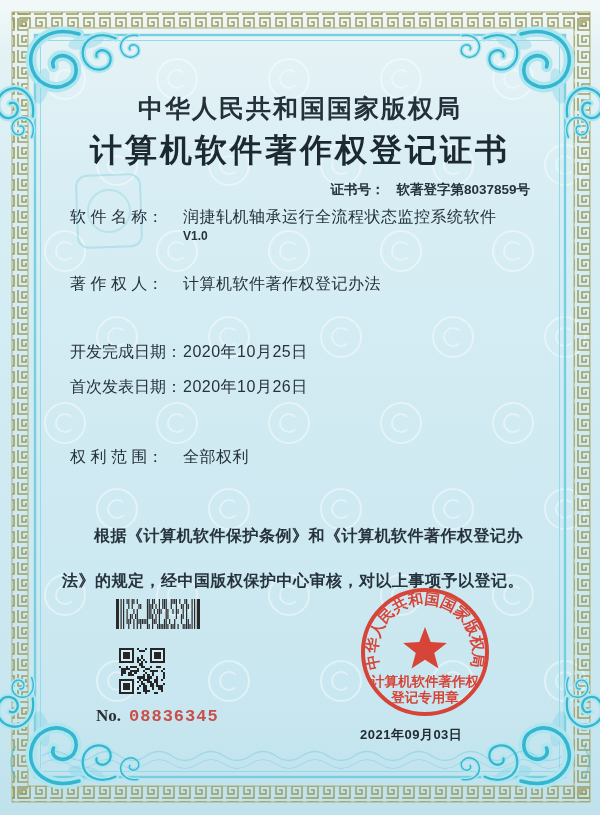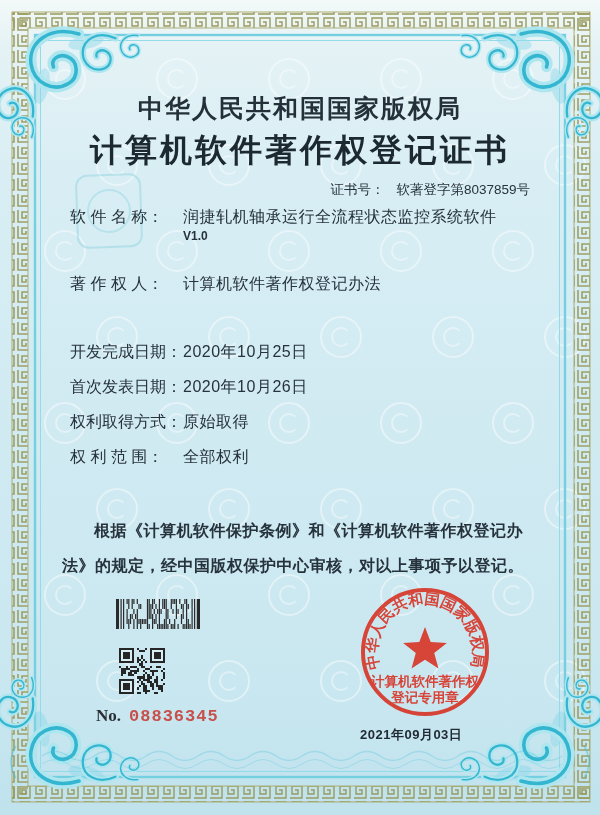--- a/index.html
+++ b/index.html
@@ -17,29 +17,29 @@
   
   #watermarks{left:0;top:0;width:600px;height:815px;z-index:1;pointer-events:none;}
   #frame{left:0;top:0;z-index:2;pointer-events:none;}
   .content{z-index:3;}
   
   .wm{position:absolute;width:38px;height:38px;border:2px solid rgba(255,255,255,0.55);border-radius:50%;opacity:.8;}
   .wm i{position:absolute;left:9px;top:9px;width:16px;height:16px;border:2px solid rgba(255,255,255,0.5);border-right-color:transparent;border-radius:50%;}
   
   .authority{left:0;right:0;top:92px;text-align:center;font-size:25px;font-weight:700;letter-spacing:2px;color:#243039;}
   .cert-title{left:0;right:0;top:129px;text-align:center;font-size:32px;font-weight:700;letter-spacing:3px;color:#1d2931;font-family:Liberation Serif, serif;}
-  .certno-row{top:181px;right:70px;font-size:13.5px;font-weight:400;color:#26323c;}
+  .certno-row{top:181px;right:70px;font-size:13.5px;font-weight:700;color:#26323c;}
   .certno-row .lbl{margin-right:12px;}
   
   .frow{position:absolute;left:70px;width:475px;font-size:16px;font-weight:400;color:#26323c;}
   .frow .lbl{display:inline-block;width:113px;}
   .frow .val{letter-spacing:.5px;}
   .val2{position:absolute;left:183px;font-size:12px;font-weight:700;color:#26323c;}
   
-  .statement{left:62px;top:513px;width:480px;font-size:16px;font-weight:600;line-height:35px;text-indent:32px;color:#26323c;letter-spacing:.5px;}
+  .statement{left:62px;top:513px;width:480px;font-size:16px;font-weight:600;line-height:45px;text-indent:32px;color:#26323c;letter-spacing:.5px;}
   
   #barcode{left:116px;top:599px;}
   #qr{left:119px;top:648px;}
   .no-row{left:96px;top:706px;font-size:17px;}
   .no-row .no-lbl{font-family:"Liberation Serif","DejaVu Serif",serif;font-weight:700;color:#2a2f35;}
   .no-row .no-val{font-family:"Liberation Mono","DejaVu Sans Mono",monospace;font-weight:700;color:#c8504b;letter-spacing:1px;margin-left:8px;text-align:right;}
   .issue-date{left:360px;top:726px;width:160px;font-size:13px;font-weight:700;color:#222b33;letter-spacing:.5px;z-index:5;}
   #seal{left:355px;top:582px;z-index:4;opacity:.93;}
   
   .emboss{left:76px;top:174px;width:62px;height:70px;border:2px solid rgba(130,205,220,.40);border-radius:12px;transform:rotate(-2deg);z-index:1;}
@@ -238,23 +238,20 @@
   </div>
   <div class="abs content val2" style="top:229px">V1.0</div>
   <div class="frow content" style="top:274px">
     <span class="lbl">著 作 权 人：</span><span class="val">计算机软件著作权登记办法</span>
   </div>
   <div class="frow content" style="top:342px">
     <span class="lbl">开发完成日期：</span><span class="val">2020年10月25日</span>
   </div>
   <div class="frow content" style="top:377px">
     <span class="lbl">首次发表日期：</span><span class="val">2020年10月26日</span>
-  </div>
-  <div class="frow content" style="top:412px">
-    <span class="lbl">权利取得方式：</span><span class="val">原始取得</span>
   </div>
   <div class="frow content" style="top:447px">
     <span class="lbl">权 利 范 围：</span><span class="val">全部权利</span>
   </div>
 
   <div class="abs content statement">根据《计算机软件保护条例》和《计算机软件著作权登记办法》的规定，经中国版权保护中心审核，对以上事项予以登记。</div>
 
   <svg id="barcode" class="abs content" width="84" height="30" viewBox="0 0 84 30">
       <rect x="0" y="0" width="3" height="30" fill="#2a2a2a"></rect>
       <rect x="4.5" y="0" width="1.2" height="30" fill="#2a2a2a"></rect>

